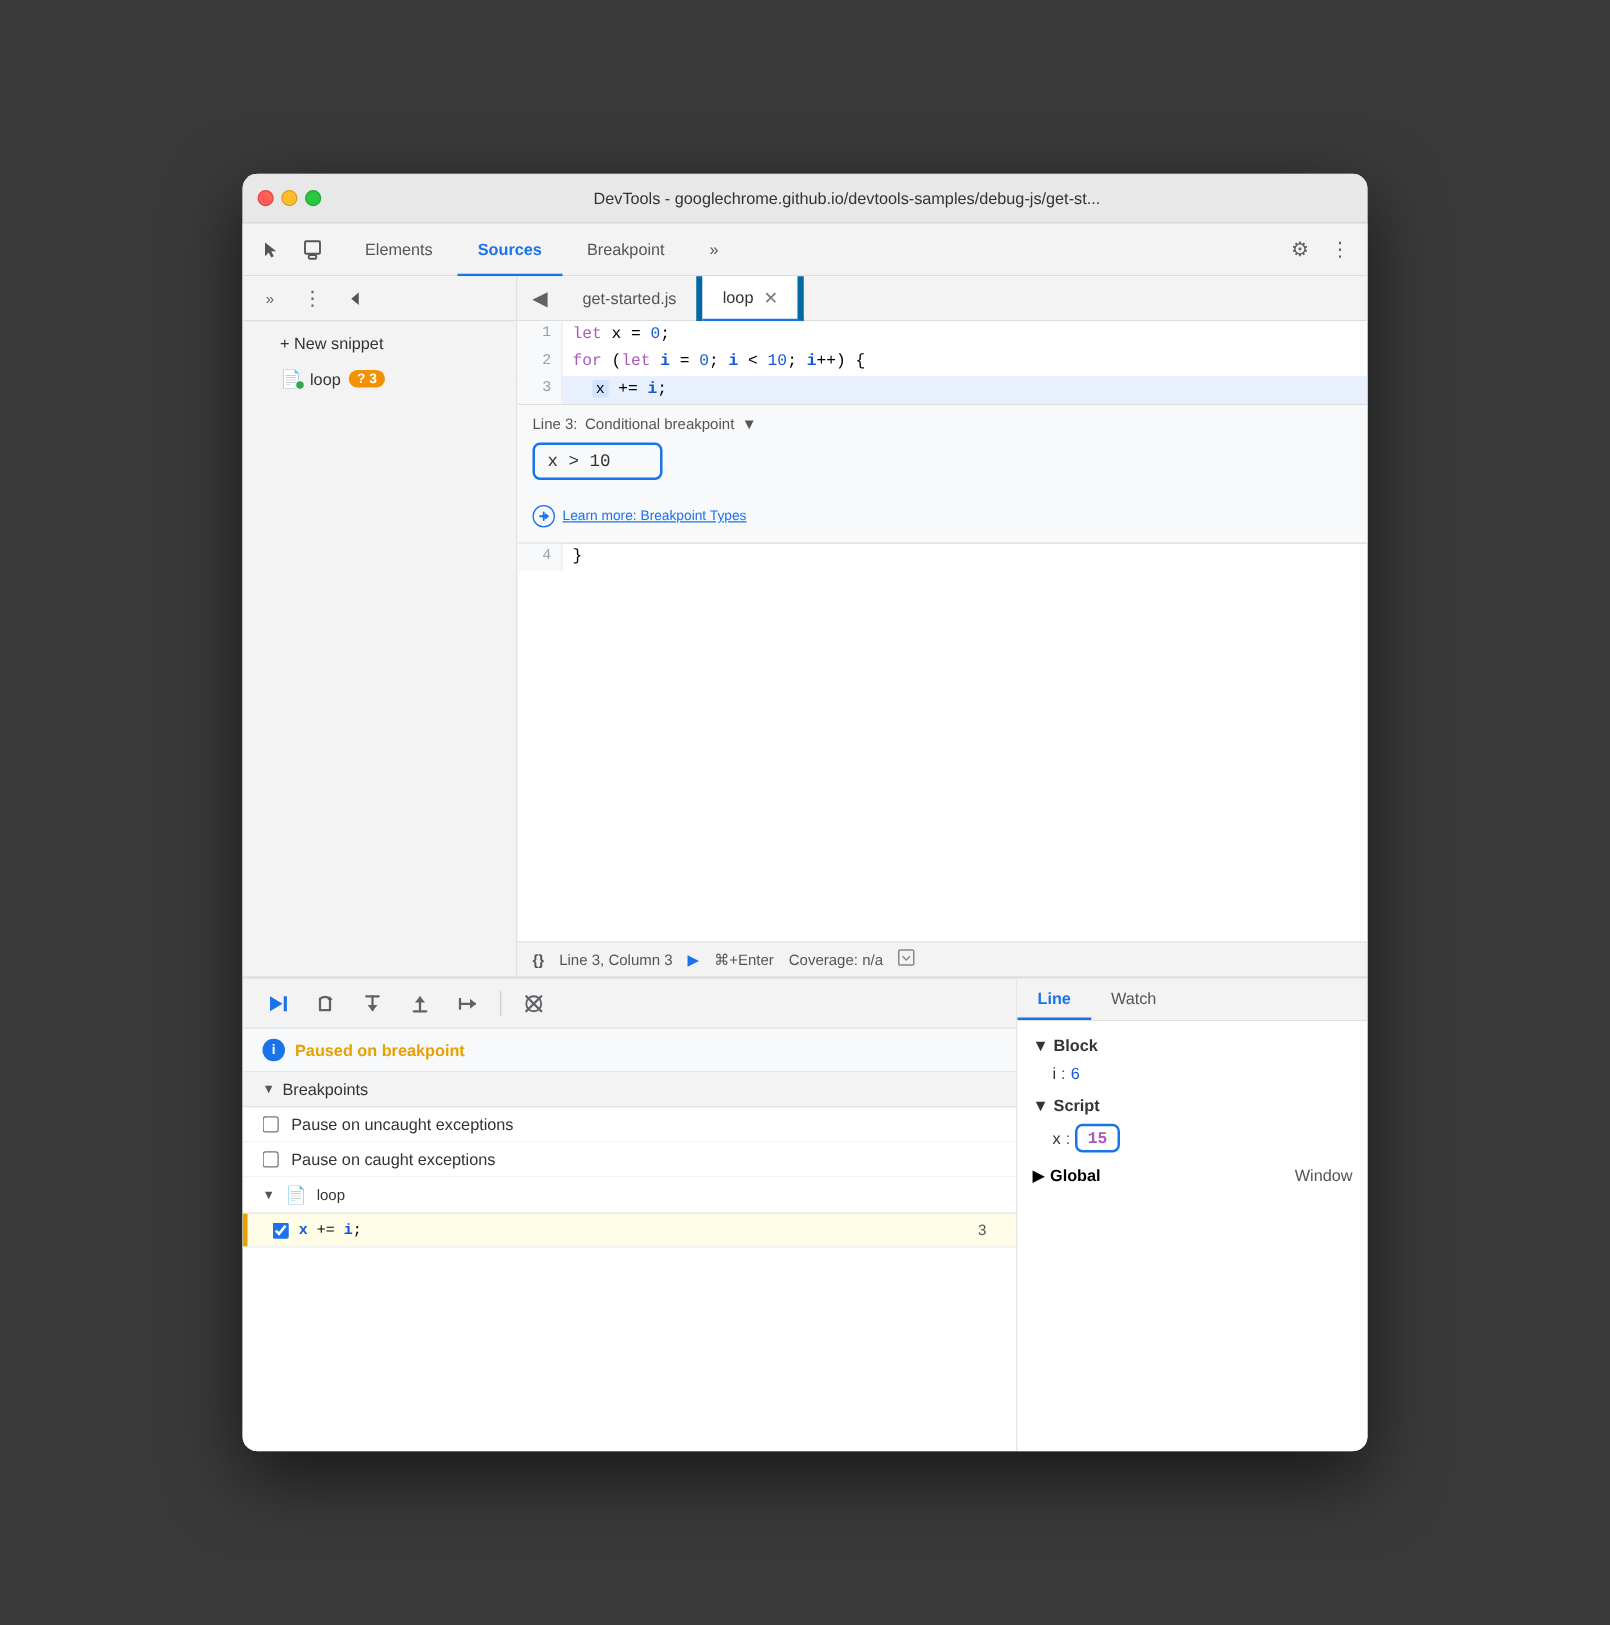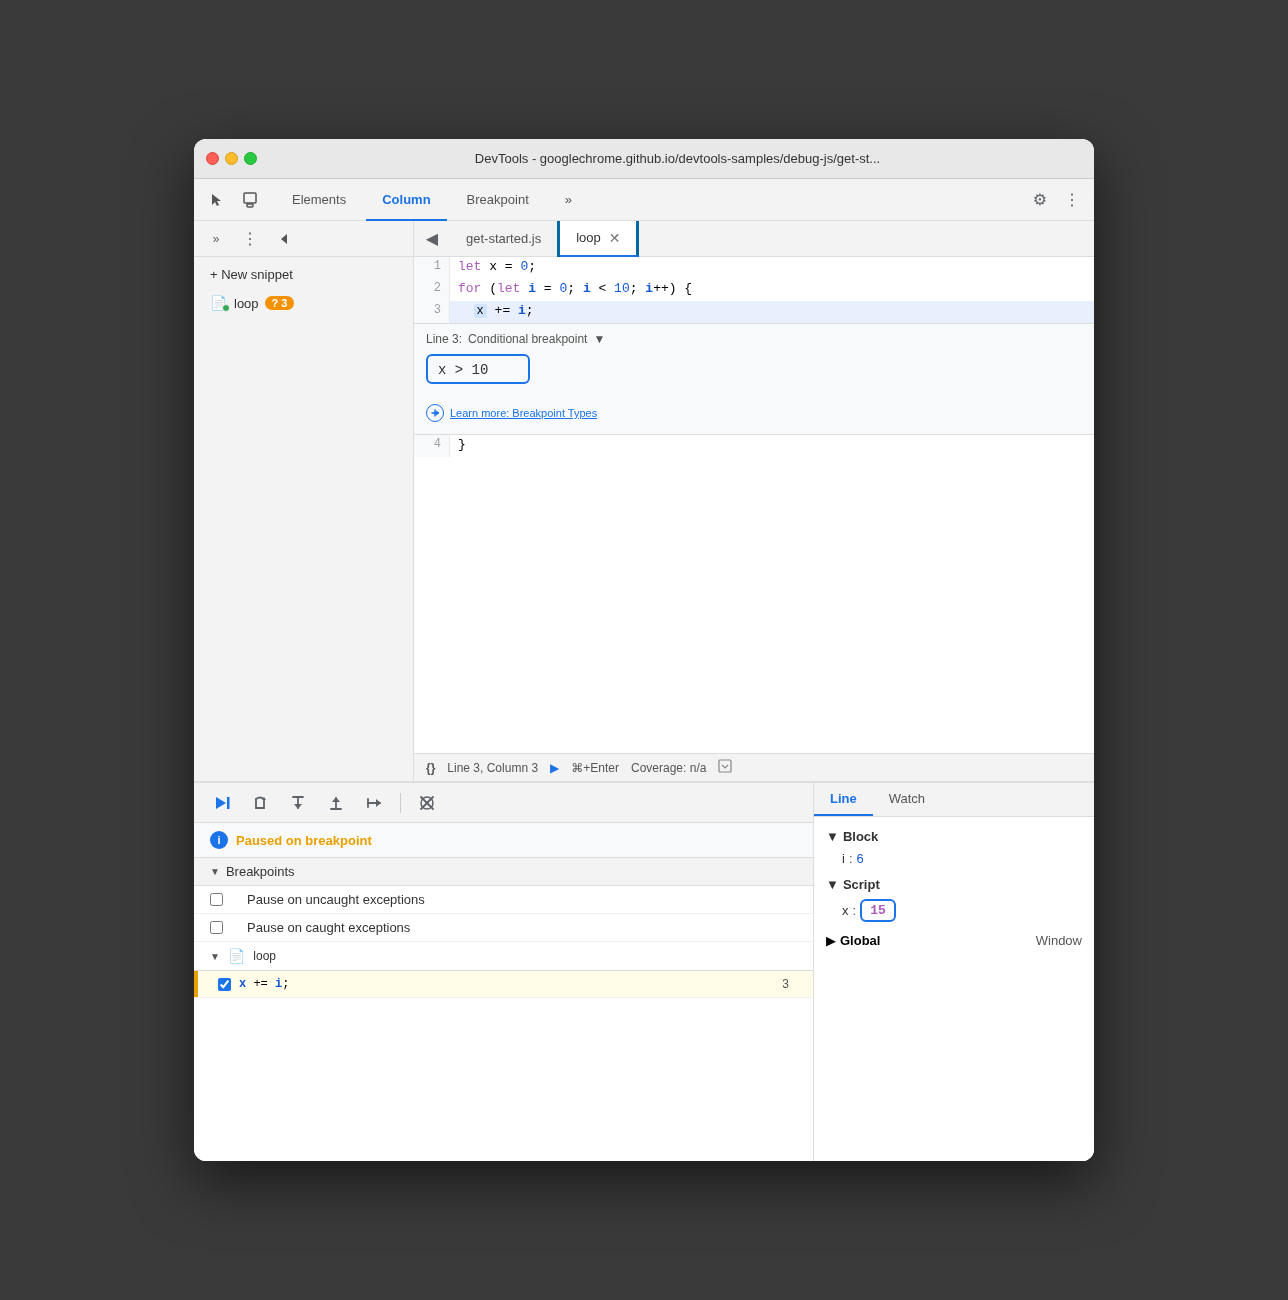--- a/index.html
+++ b/index.html
@@ -120,21 +120,21 @@
       display: flex;
       align-items: center;
       height: 36px;
       padding: 0 8px;
       border-bottom: 1px solid #ddd;
       gap: 6px;
     }
     .sidebar-content {
       flex: 1;
       overflow-y: auto;
-      padding: 4px 4px;
+      padding: 4px 18px;
     }
     .new-snippet-btn {
       display: flex;
       align-items: center;
       gap: 4px;
       padding: 6px 12px;
       font-size: 13px;
       color: #333;
       cursor: pointer;
     }
@@ -195,21 +195,21 @@
     }
     .file-tab {
       display: flex;
       align-items: center;
       gap: 6px;
       padding: 0 16px;
       height: 36px;
       font-size: 13px;
       color: #555;
       cursor: pointer;
-      border-right: 3px solid #0369a1;
+      border-right: 5px solid #0369a1;
       justify-content: center;
     }
     .file-tab.active {
       background: #fff;
       color: #333;
       border-bottom: 2px solid #1a73e8;
     }
     .file-tab .close-x {
       font-size: 14px;
       color: #777;
@@ -387,21 +387,21 @@
       padding: 6px 16px;
       font-size: 13px;
       color: #333;
       background: #f3f3f3;
       border-bottom: 1px solid #ddd;
       cursor: pointer;
     }
     .triangle { font-size: 10px; color: #555; }
     .checkbox-row {
       display: flex;
-      gap: 24px;
+      gap: 10px;
       padding: 6px 16px;
       font-size: 13px;
       color: #333;
       background: #fff;
       border-bottom: 1px solid #f0f0f0;
     }
     .checkbox-row input[type="checkbox"] {
       accent-color: #1a73e8;
       cursor: pointer;
     }
@@ -553,21 +553,21 @@
           <svg width="16" height="16" viewBox="0 0 16 16">
               <rect x="2" y="1" width="12" height="10" rx="1" fill="none" stroke="#555" stroke-width="1.5"></rect>
               <rect x="5" y="12" width="6" height="3" rx="1" fill="none" stroke="#555" stroke-width="1.5"></rect>
             </svg>
         </button>
       </div>
       <div class="top-tab">
         <span>Elements</span>
       </div>
       <div class="top-tab active">
-        <span>Column</span>
+        <span>Sources</span>
       </div>
       <div class="top-tab">
         <span>Breakpoint</span>
       </div>
       <div class="top-tab">
         <span>»</span>
       </div>
       <div class="top-tabbar-right">
         <button class="icon-btn">⚙</button>
         <button class="icon-btn">⋮</button>

